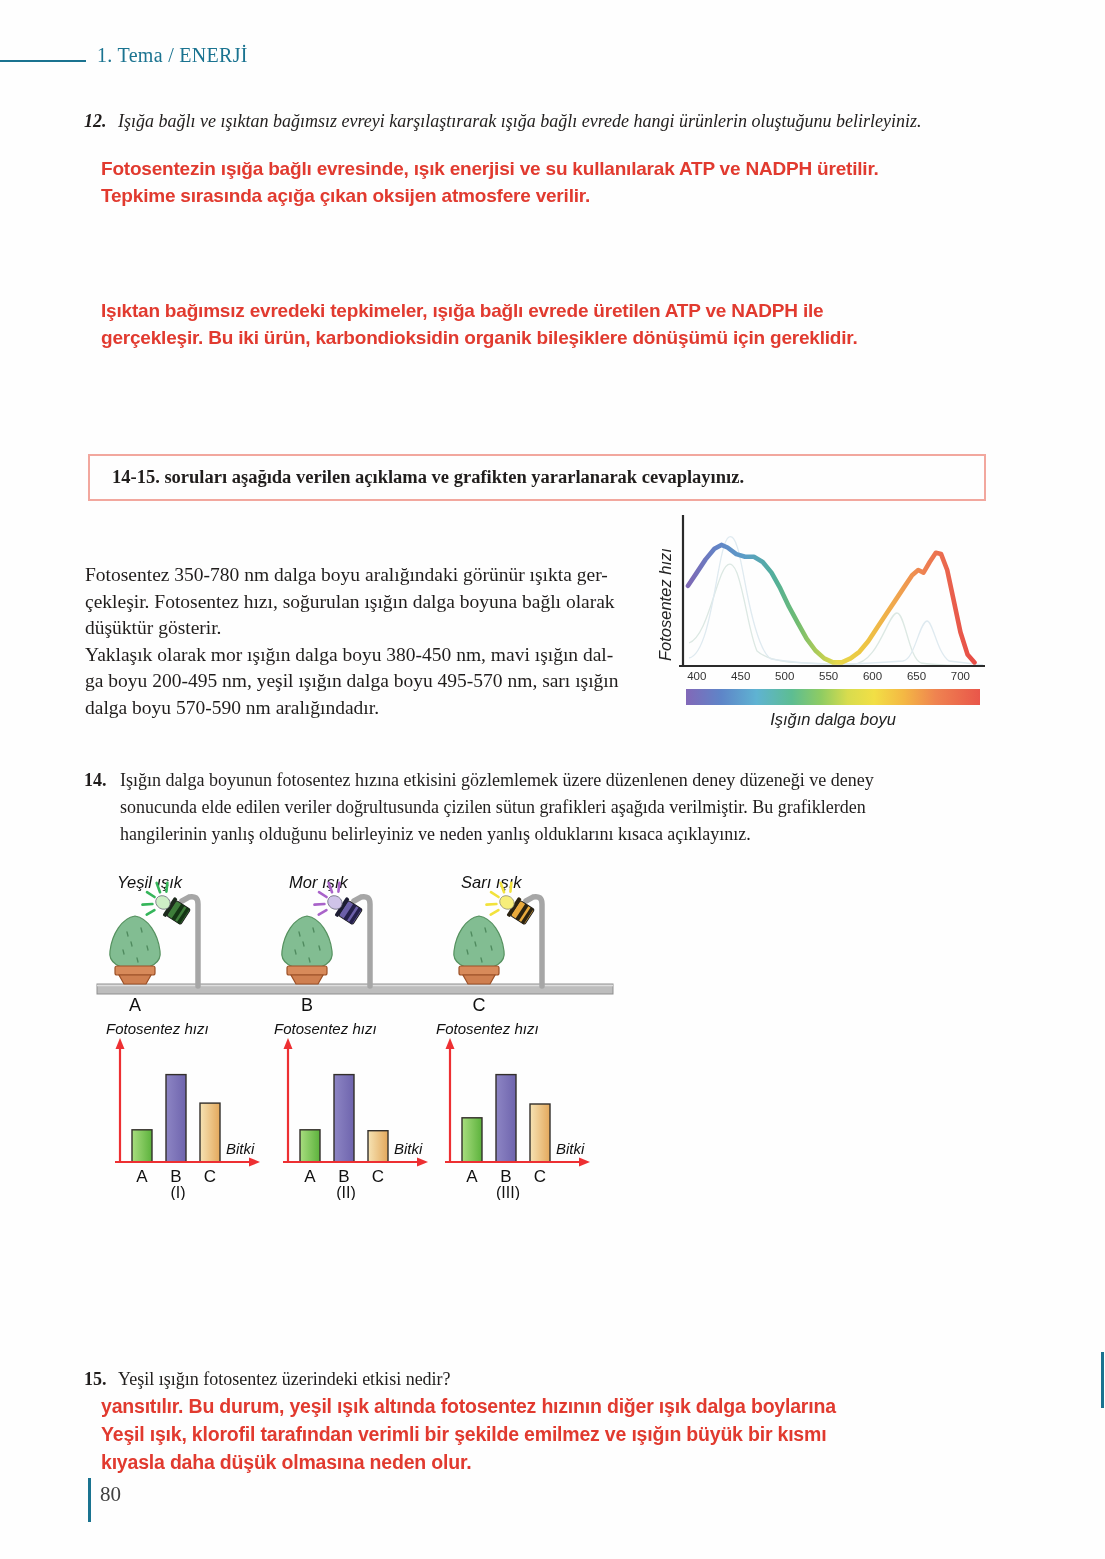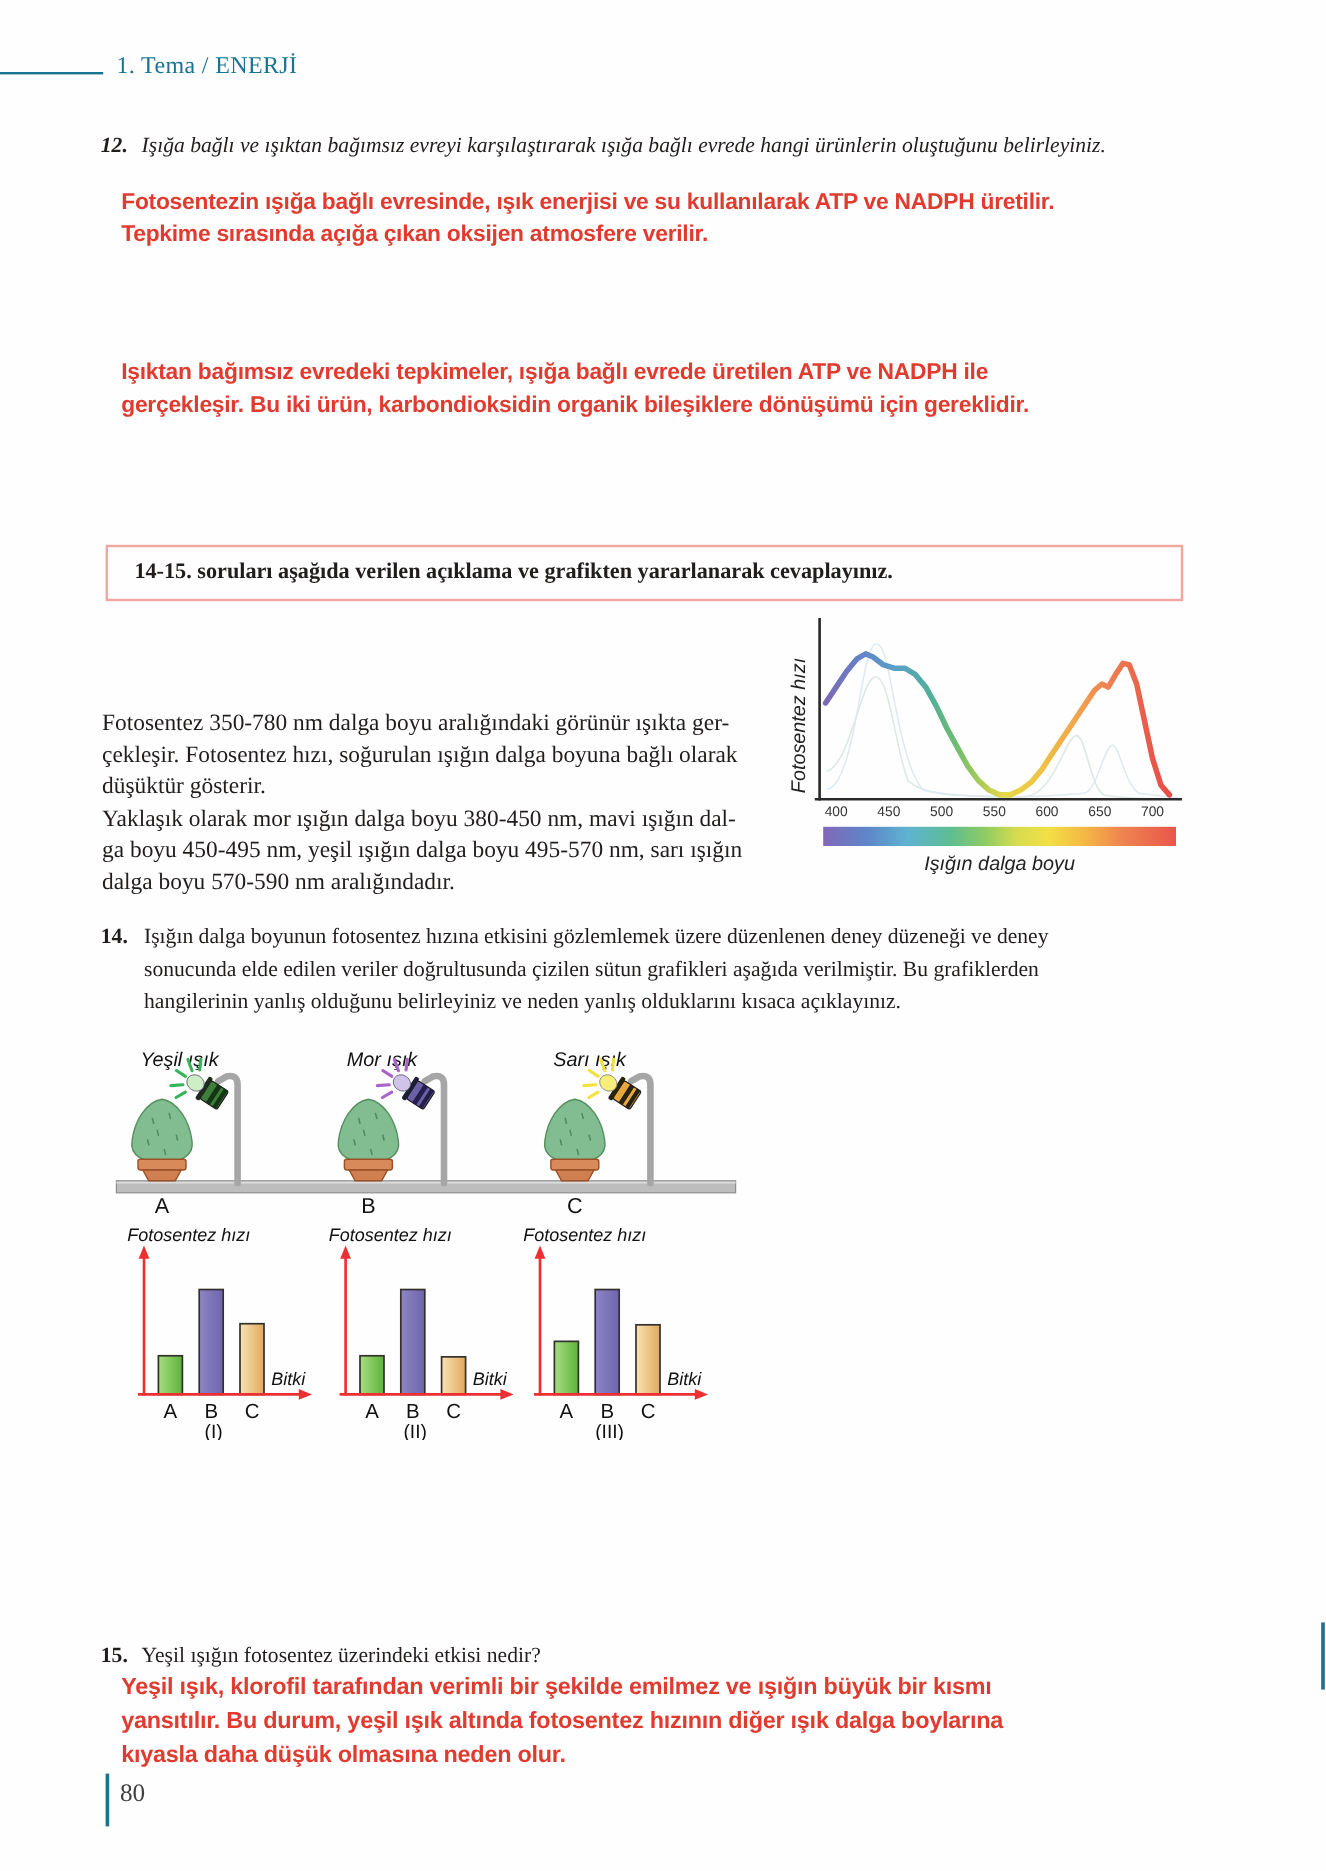--- a/index.html
+++ b/index.html
@@ -22,21 +22,21 @@
   .qtext{flex:1;}
   .answer{
     font-family:"Liberation Sans", sans-serif;font-weight:700;color:var(--red);
     font-size:19px;line-height:27px;letter-spacing:-0.2px;
   }
   .notebox{
     left:88px;top:454px;width:898px;height:47px;border:2px solid var(--boxborder);
     box-sizing:border-box;display:flex;align-items:center;padding-left:22px;
     font-weight:bold;font-size:18.5px;
   }
-  .passage{left:85px;top:562px;width:575px;font-size:19.5px;line-height:26.5px;margin-top:28px;}
+  .passage{left:85px;top:562px;width:575px;font-size:19.5px;line-height:26.5px;}
   .footer-rule{left:88px;top:1478px;width:3px;height:44px;background:var(--teal);}
   .page-num{left:100px;top:1482px;font-size:21px;color:#404040;}
   .edge-tick{left:1101px;top:1352px;width:3px;height:56px;background:var(--teal);}
   svg text{font-family:"Liberation Sans", sans-serif;}
 </style>
 </head>
 <body>
 
 <div id="page">
 
@@ -59,21 +59,21 @@
 
   <div class="abs notebox serif">
     <span>14-15. soruları aşağıda verilen açıklama ve grafikten yararlanarak cevaplayınız.</span>
   </div>
 
   <div class="abs passage">
     <div>Fotosentez 350-780 nm dalga boyu aralığındaki görünür ışıkta ger-</div>
     <div>çekleşir. Fotosentez hızı, soğurulan ışığın dalga boyuna bağlı olarak</div>
     <div>düşüktür gösterir.</div>
     <div>Yaklaşık olarak mor ışığın dalga boyu 380-450 nm, mavi ışığın dal-</div>
-    <div>ga boyu 450-495 nm, yeşil ışığın dalga boyu 495-570 nm, sarı ışığın</div>
+    <div>ga boyu 200-495 nm, yeşil ışığın dalga boyu 495-570 nm, sarı ışığın</div>
     <div>dalga boyu 570-590 nm aralığındadır.</div>
   </div>
 
   <svg class="abs" style="left:653px;top:503px;" width="345" height="235" viewBox="0 0 345 235">
     <defs>
       <linearGradient id="specGrad" x1="0" y1="0" x2="1" y2="0">
         <stop offset="0" stop-color="#7e68b4"></stop>
         <stop offset="0.10" stop-color="#6383c6"></stop>
         <stop offset="0.20" stop-color="#5b9ec7"></stop>
         <stop offset="0.30" stop-color="#52af9b"></stop>
@@ -302,22 +302,22 @@
     </g>
     <text x="78" y="178" font-size="16" fill="#111" text-anchor="middle">(III)</text>
   </svg>
 
 
   <div class="abs qrow" style="left:84px;top:1366px;width:915px;">
     <span class="qnum">15.</span>
     <span class="qtext">Yeşil ışığın fotosentez üzerindeki etkisi nedir?</span>
   </div>
   <div class="abs answer" style="left:101px;top:1392px;line-height:28px;font-size:19.5px;">
+    <div>yansıtılır. Bu durum, yeşil ışık altında fotosentez hızının diğer ışık dalga boylarına</div>
     <div>Yeşil ışık, klorofil tarafından verimli bir şekilde emilmez ve ışığın büyük bir kısmı</div>
-    <div>yansıtılır. Bu durum, yeşil ışık altında fotosentez hızının diğer ışık dalga boylarına</div>
     <div>kıyasla daha düşük olmasına neden olur.</div>
   </div>
 
   <div class="abs footer-rule"></div>
   <div class="abs page-num serif">80</div>
   <div class="abs edge-tick"></div>
 
 </div>
 
 </body></html>

